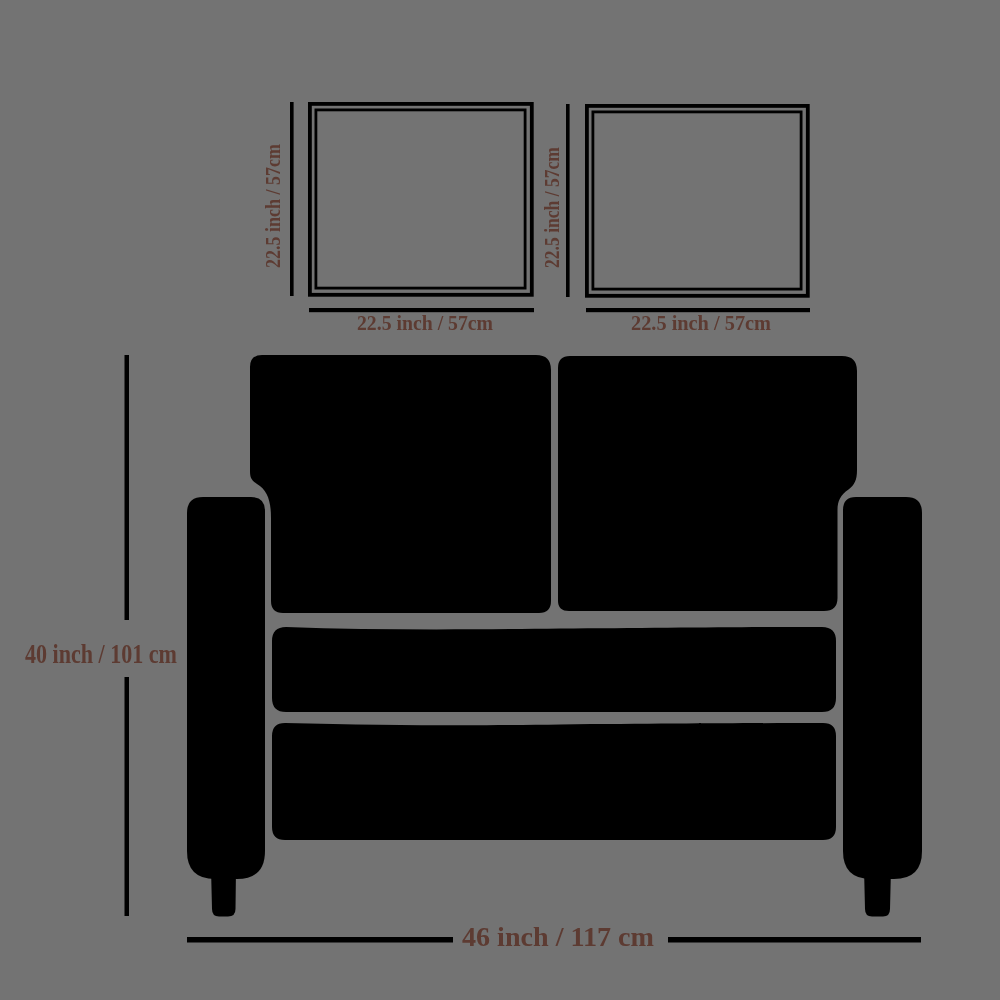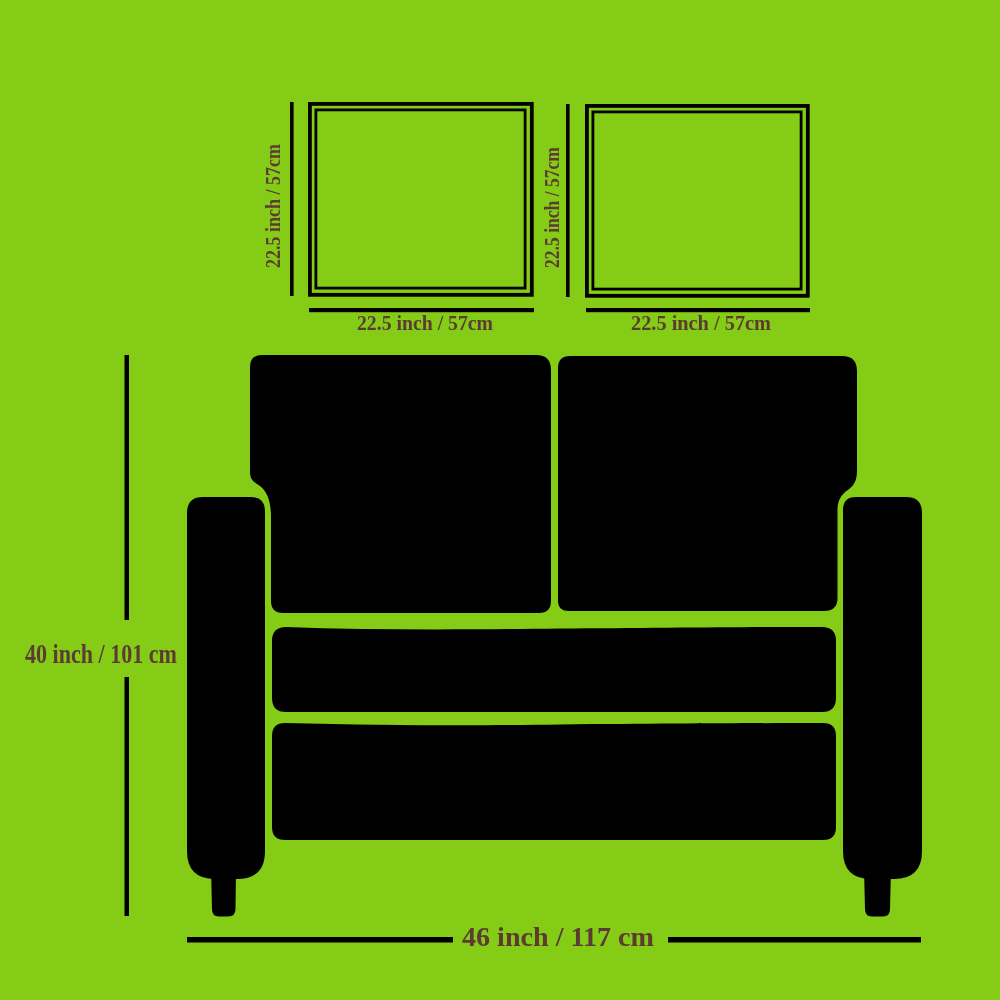--- a/index.html
+++ b/index.html
@@ -1,16 +1,16 @@
 <!DOCTYPE html>
 <html><head>
 <meta charset="utf-8">
 <style>
   html,body{margin:0;padding:0;background:#ffffff;}
-  #stage{width:1000px;height:1000px;position:relative;background:#84cc16;}
+  #stage{width:1000px;height:1000px;position:relative;background:#737373;}
   svg{display:block;}
   text{font-family:"Liberation Serif", serif;font-weight:bold;fill:#5d3b32;}
 </style>
 </head>
 <body>
 <div id="stage">
 <svg width="1000" height="1000" viewBox="0 0 1000 1000" xmlns="http://www.w3.org/2000/svg">
 
   <rect x="290" y="102" width="3.6" height="194" fill="#000"></rect>
 

